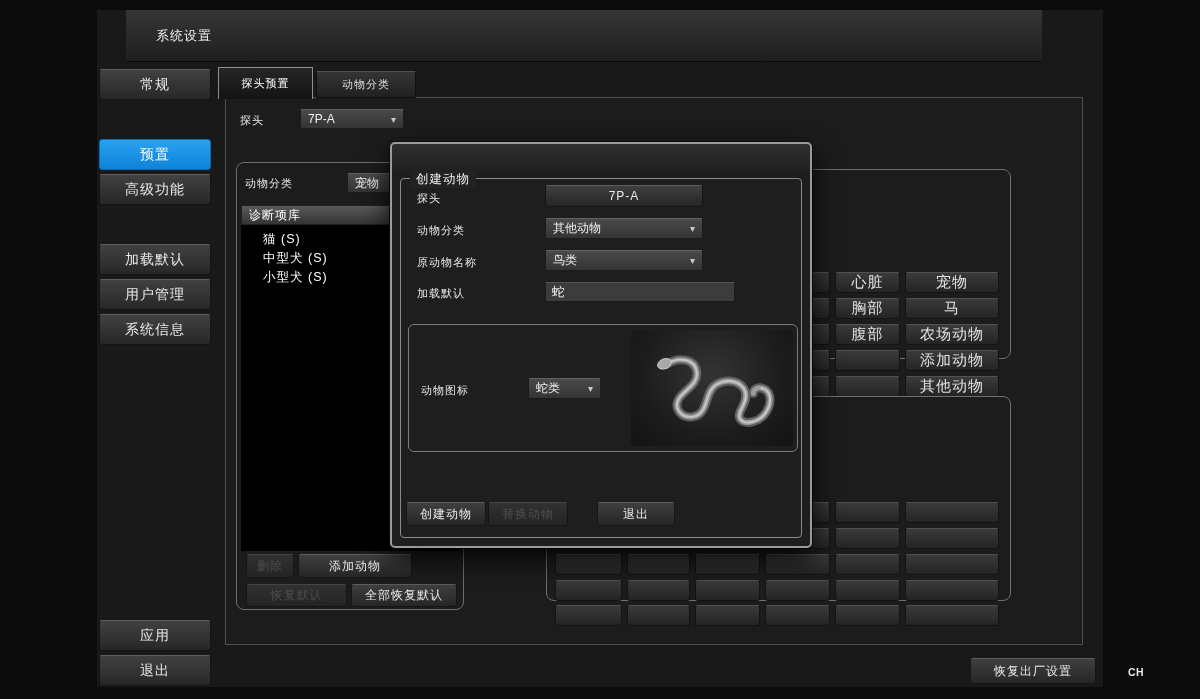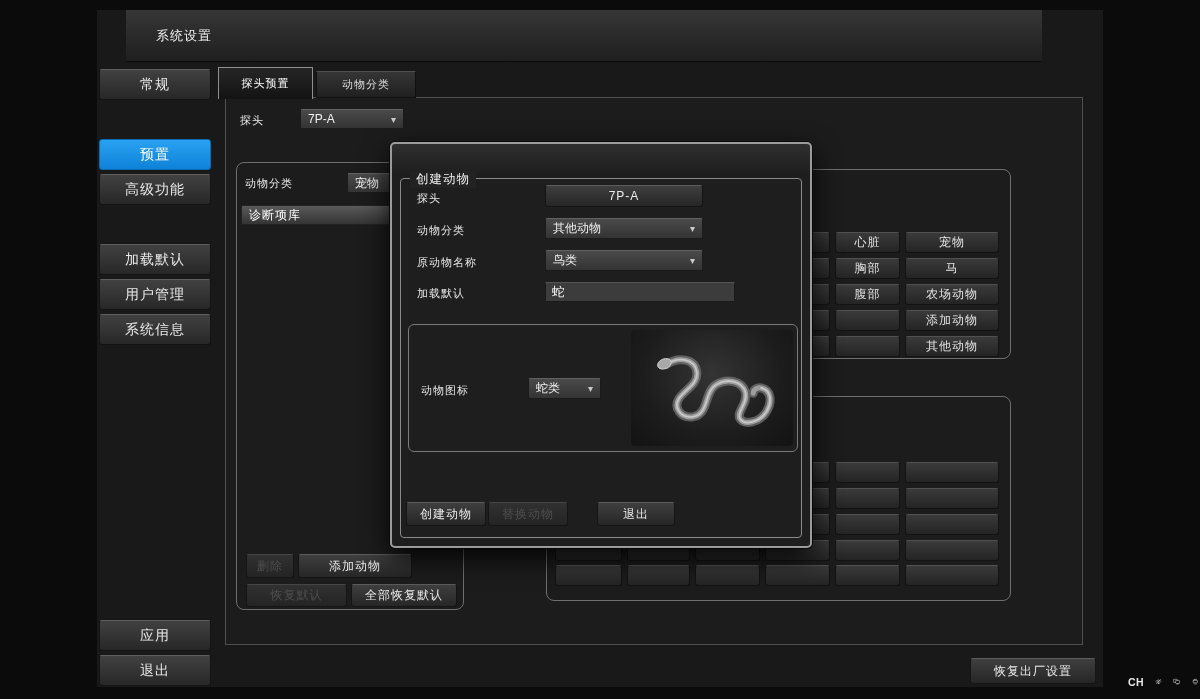--- a/index.html
+++ b/index.html
@@ -29,42 +29,42 @@
   .hdrbar { position:absolute; background:linear-gradient(180deg,#5a5a5a,#343434); color:#fff; font-size:12px;
     display:flex; align-items:center; padding-left:7px; letter-spacing:1px; border:1px solid #222; }
   .listbox { position:absolute; background:#000; }
   .listbox .item { color:#fff; font-size:12.5px; padding:1px 0 1px 22px; letter-spacing:1px; }
   .btn { position:absolute; background:linear-gradient(180deg,#3f3f3f,#262626); border:1px solid #151515;
     border-top-color:#5c5c5c; border-radius:3px; color:#eaeaea; font-size:12px; display:flex;
     align-items:center; justify-content:center; letter-spacing:1px; }
   .btn.dis { color:#4e4e4e; background:linear-gradient(180deg,#313131,#242424); border-top-color:#454545; }
   .grid-row { position:absolute; left:8px; display:flex; gap:5px; }
   .cell { height:21px; background:linear-gradient(180deg,#3a3a3a,#242424); border:1px solid #131313;
-    border-top-color:#515151; border-radius:3px; color:#e3e3e3; font-size:12px; display:flex;
-    align-items:center; justify-content:center; letter-spacing:1px; }
+    border-top-color:#515151; border-radius:3px; color:#e3e3e3; font-size:15px; display:flex;
+    align-items:center; justify-content:center; letter-spacing:1px;margin-top:40px; }
   .imgcell { height:52px; background:linear-gradient(180deg,#303030,#222); border:1px solid #131313;
     border-top-color:#4a4a4a; border-radius:4px; display:flex; align-items:center; justify-content:center; }
   .imgcell.hint { background:linear-gradient(180deg,#343434,#262626); color:#464646; font-size:12px; }
   .w0{width:67px}.w1{width:63px}.w2{width:65px}.w3{width:65px}.w4{width:65px}.w5{width:94px}
   #modal { position:absolute; left:293px; top:132px; width:422px; height:406px; z-index:50;
     background:linear-gradient(180deg,#2f2f2f 0px,#1e1e1e 30px); border:2px solid #9b9b9b; border-radius:5px;
     box-shadow:0 10px 28px rgba(0,0,0,.9), 0 0 0 1px #101010; }
   #groupbox { position:absolute; left:8px; top:34px; width:402px; height:360px;
     border:1px solid #8a8a8a; border-radius:4px; }
   #legend { position:absolute; left:18px; top:27px; background:#222; padding:0 6px; color:#efefef;
     font-size:12.5px; letter-spacing:1px; z-index:2; }
   #iconbox { position:absolute; left:16px; top:180px; width:390px; height:128px;
     border:1px solid #7a7a7a; border-radius:6px; }
   #animal-img { position:absolute; left:239px; top:186px; width:162px; height:116px; border-radius:4px;
     background:radial-gradient(ellipse at 50% 38%, #343434 0%, #1c1c1c 62%, #131313 100%);
     display:flex; align-items:center; justify-content:center; }
   .input { position:absolute; background:#3c3c3c; border:1px solid #1a1a1a; border-top-color:#555;
     color:#fff; font-size:12.5px; padding:0 6px; letter-spacing:1px; }
   #status { position:absolute; left:1128px; top:666px; width:70px; height:22px; display:flex;
-    align-items:flex-end; gap:11px; color:#e8e8e8; }
+    align-items:flex-start; gap:11px; color:#e8e8e8;flex-direction:column; }
   #status .lang { font-size:10.5px; font-weight:bold; letter-spacing:.5px; }
   svg { display:block; }
 </style>
 </head>
 <body>
 
 <div id="window">
   <div id="titlebar">
     <span class="t">系统设置</span>
   </div>
@@ -88,20 +88,26 @@
       <span class="chev">▾</span>
     </div>
 
     <div class="panel" style="left:10px;top:64px;width:228px;height:448px">
       <span class="lbl" style="left:8px;top:13px">动物分类</span>
       <div class="dd" style="left:110px;top:10px;width:84px;height:20px">
         <span>宠物</span>
         <span class="chev">▾</span>
       </div>
       <div class="hdrbar" style="left:4px;top:42px;width:219px;height:20px">诊断项库</div>
+      <div class="listbox" style="left:4px;top:62px;width:219px;height:326px">
+        <div style="height:5px"></div>
+        <div class="item">猫 (S)</div>
+        <div class="item">中型犬 (S)</div>
+        <div class="item">小型犬 (S)</div>
+      </div>
       <div class="btn dis" style="left:9px;top:391px;width:48px;height:24px">删除</div>
       <div class="btn" style="left:61px;top:391px;width:114px;height:24px">添加动物</div>
       <div class="btn dis" style="left:9px;top:421px;width:101px;height:23px">恢复默认</div>
       <div class="btn" style="left:114px;top:421px;width:106px;height:23px">全部恢复默认</div>
     </div>
 
     <div class="panel" style="left:320px;top:71px;width:465px;height:190px">
       <div class="grid-row" style="top:7px">
         <div class="imgcell w3"></div>
         <div class="imgcell w4">

